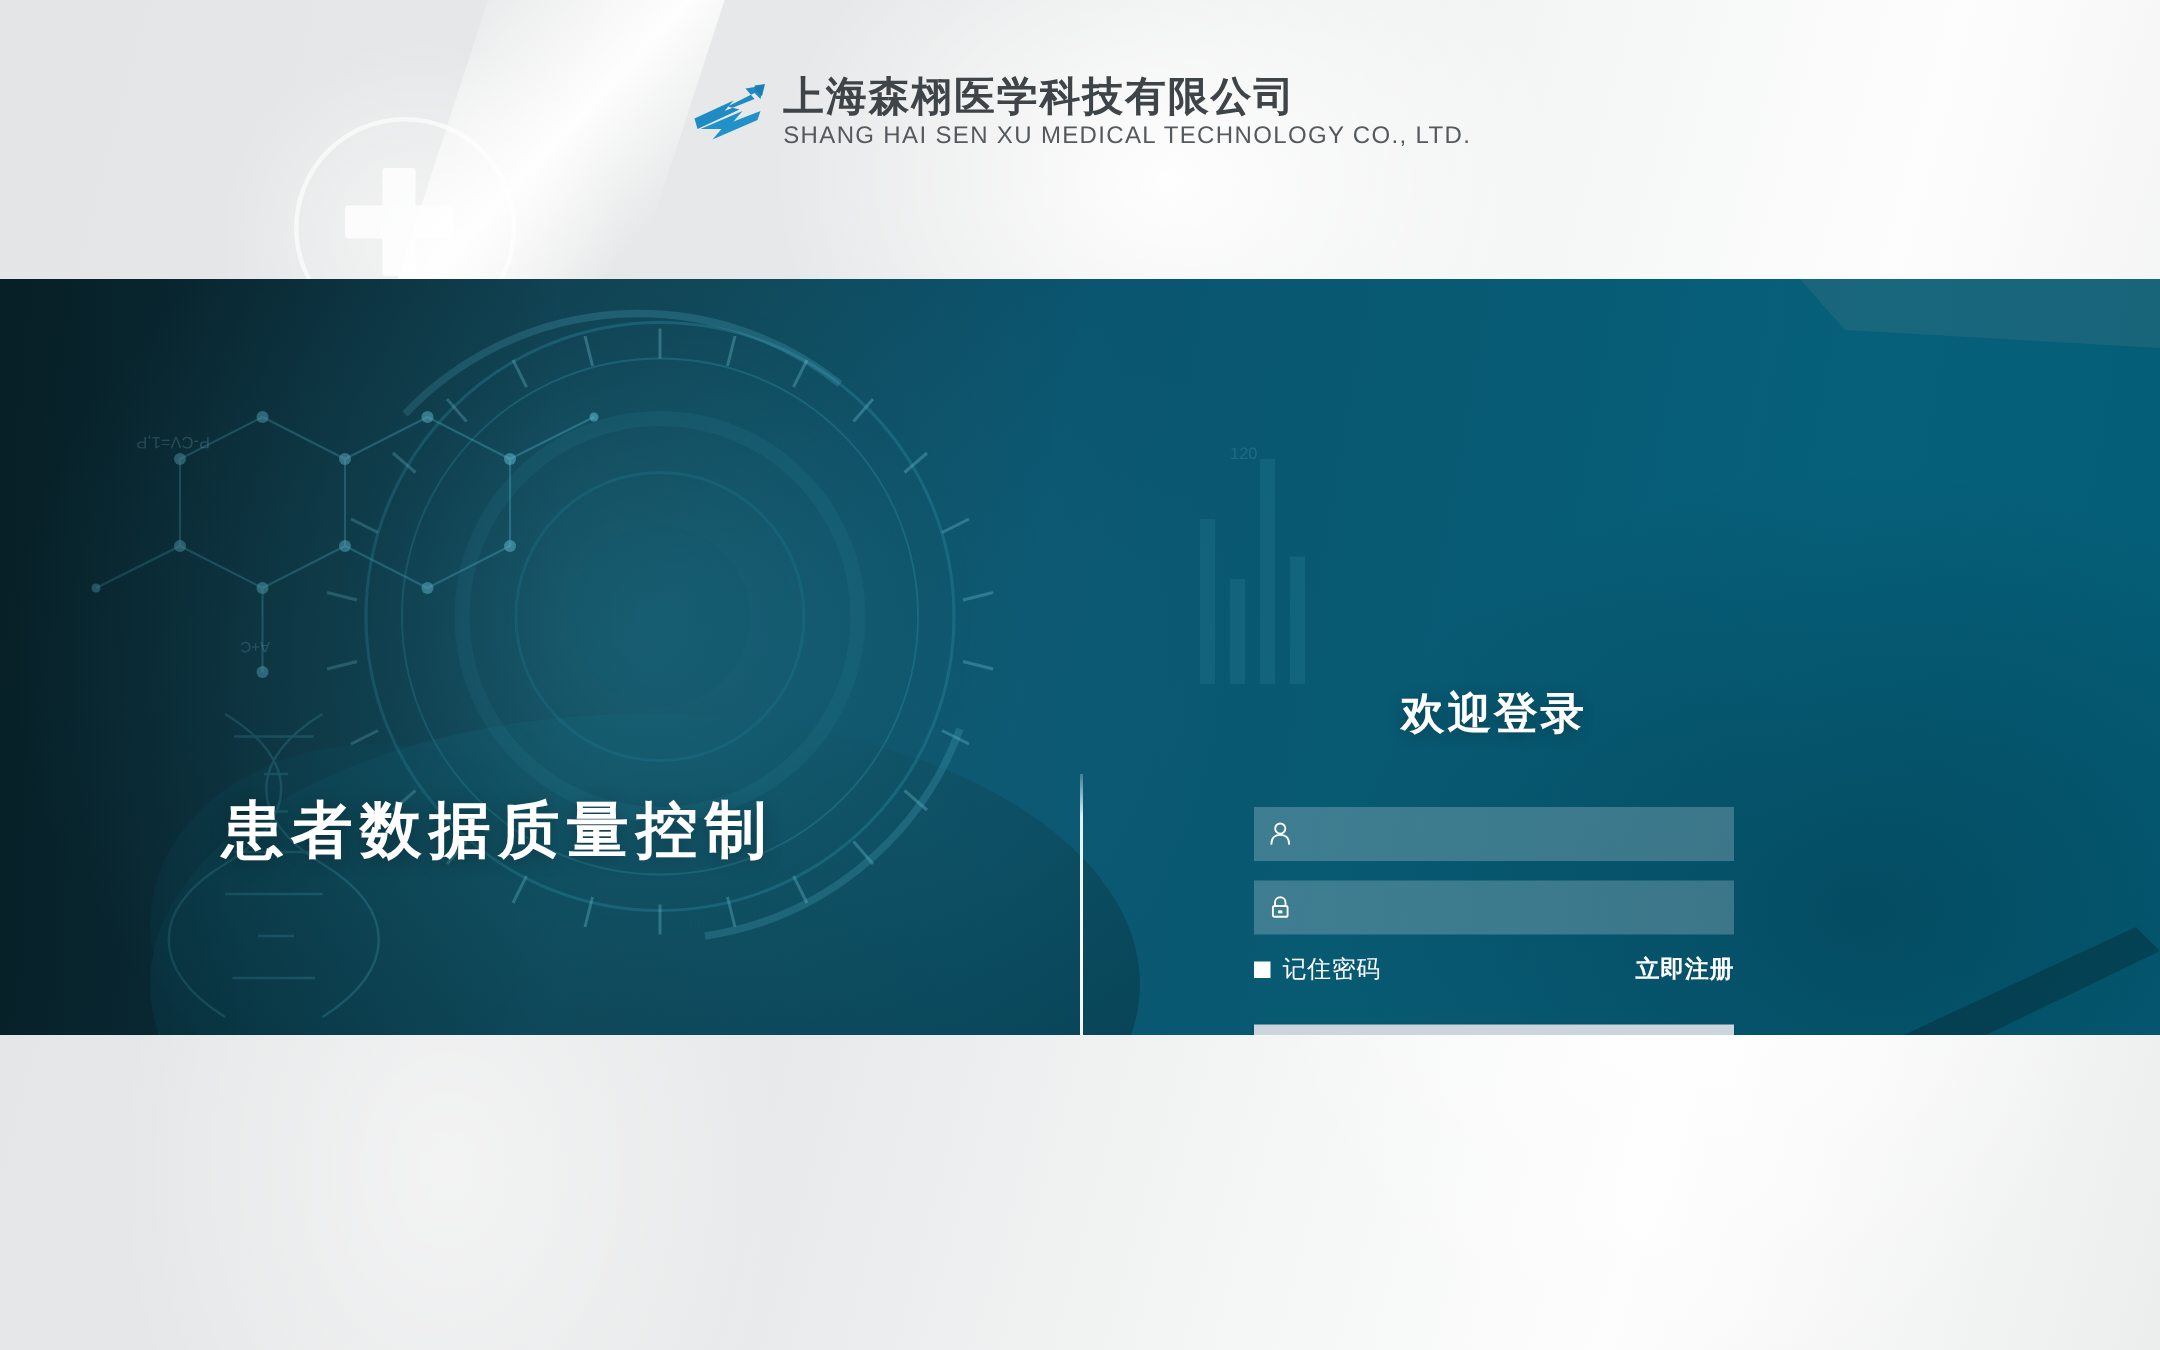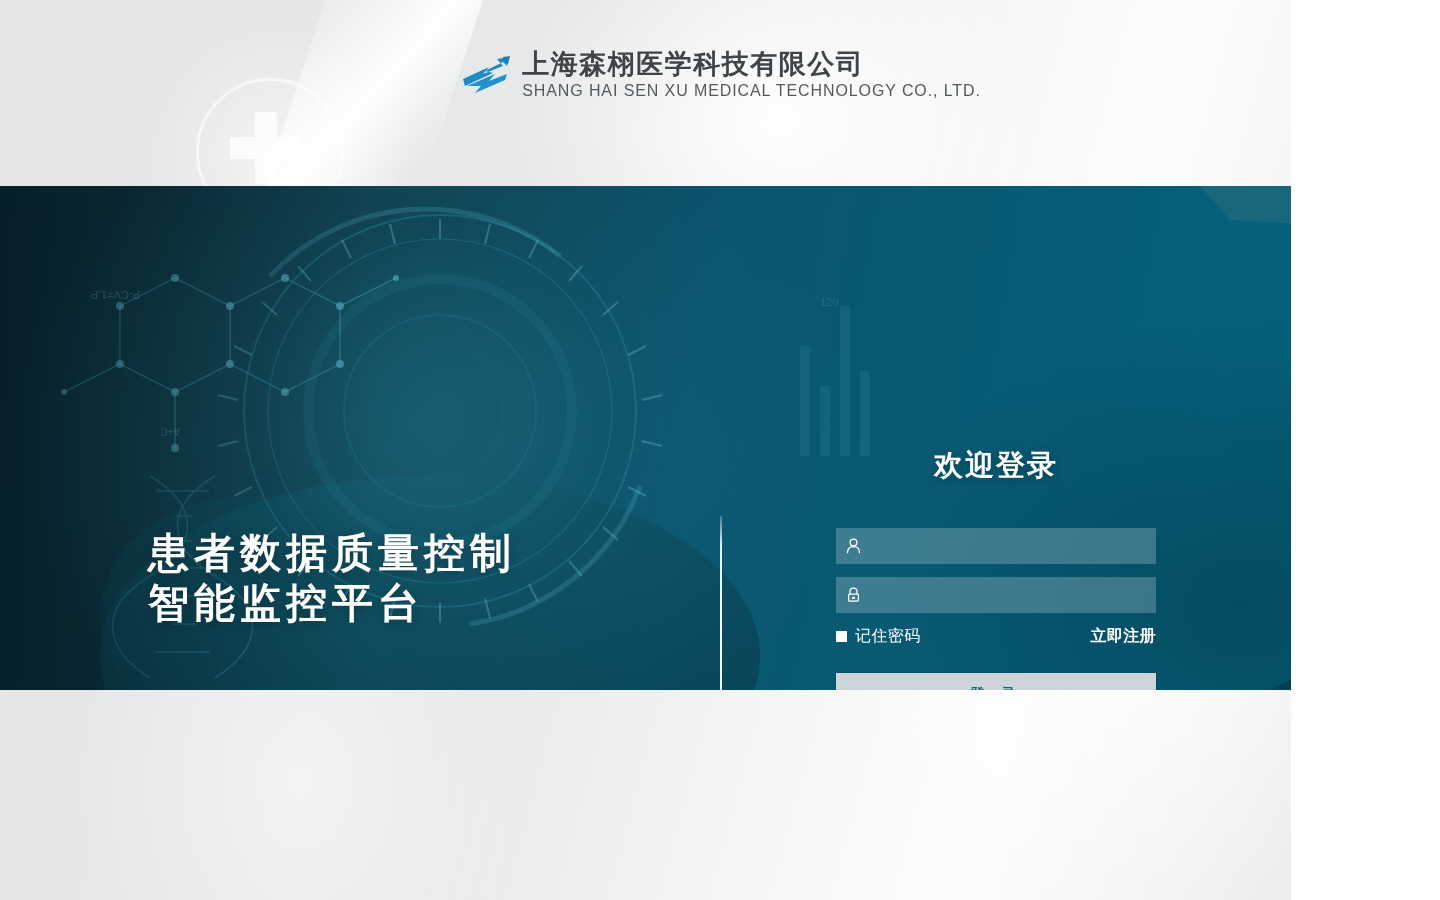--- a/index.html
+++ b/index.html
@@ -6,21 +6,21 @@
     margin: 0;
     padding: 0;
     width: 1440px;
     height: 900px;
     overflow: hidden;
     font-family: "Liberation Sans", "DejaVu Sans", sans-serif;
   }
 
   #page {
     position: relative;
-    width: 1291px;
+    width: 1440px;
     height: 900px;
     background: #e6e7e8;
     overflow: hidden;
   }
 
   
   .photo-bg {
     position: absolute;
     inset: 0;
     background:
@@ -152,21 +152,21 @@
   .hero-divider {
     position: absolute;
     left: 720px; top: 330px;
     width: 2px; height: 238px;
     background: linear-gradient(180deg, rgba(222,243,248,0.25) 0%, #dff2f7 12%, #ffffff 50%, #dff2f7 88%, rgba(222,243,248,0.25) 100%);
   }
 
   
   .login-panel {
     position: absolute;
-    left: 836px; top: 260px;
+    left: 836px; top: 270px;
     width: 320px;
   }
   .login-title {
     font-size: 29px;
     font-weight: bold;
     color: #ffffff;
     text-align: center;
     letter-spacing: 2px;
     margin: 0 0 42px 0;
     text-shadow: 0 2px 10px rgba(0,0,0,0.25);
@@ -395,21 +395,20 @@
         <path d="M1200 560 L1268 538 L1290 590 L1196 620 Z" fill="#05313f"></path>
       </g>
 
       <path d="M1200 0 L1440 0 L1440 46 L1230 34 Z" fill="#5f7e8a" opacity="0.22"></path>
     </svg>
 
     <div class="hero-vignette"></div>
 
     <div class="hero-title-block">
       <div class="hero-sub-line first">患者数据质量控制</div>
-      <div class="hero-sub-line">智能监控平台</div>
     </div>
     <div class="hero-divider"></div>
 
     <div class="login-panel">
       <div class="login-title">欢迎登录</div>
 
       <div class="field">
         <span class="field-icon">
           <svg width="15" height="16" viewBox="0 0 15 16">
             <circle cx="7.5" cy="4.4" r="3.4" fill="none" stroke="#ffffff" stroke-width="1.25"></circle>

